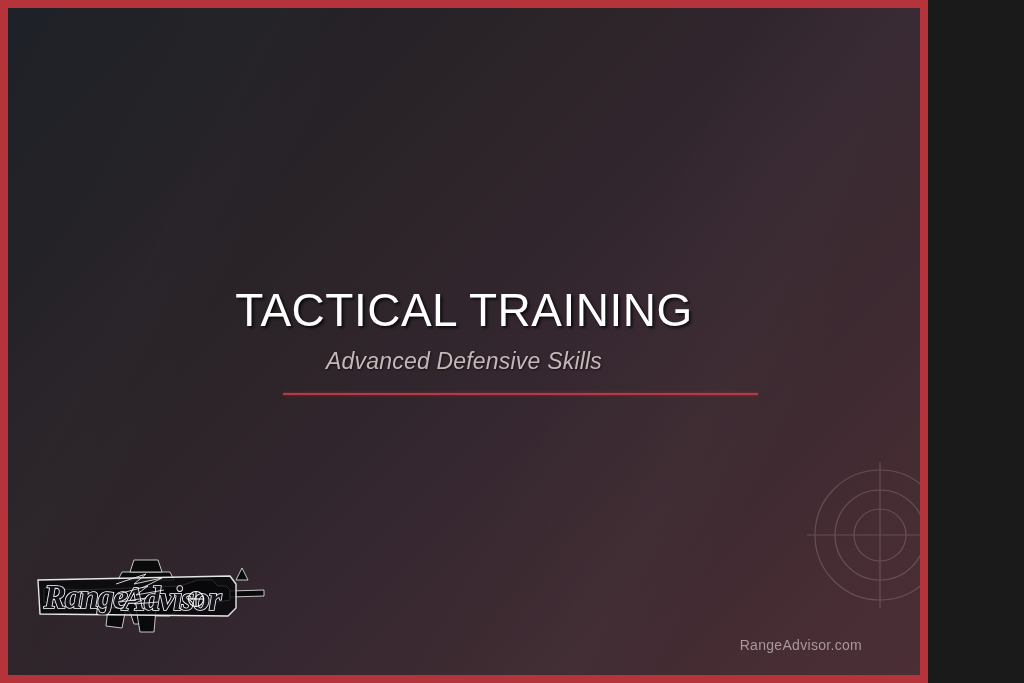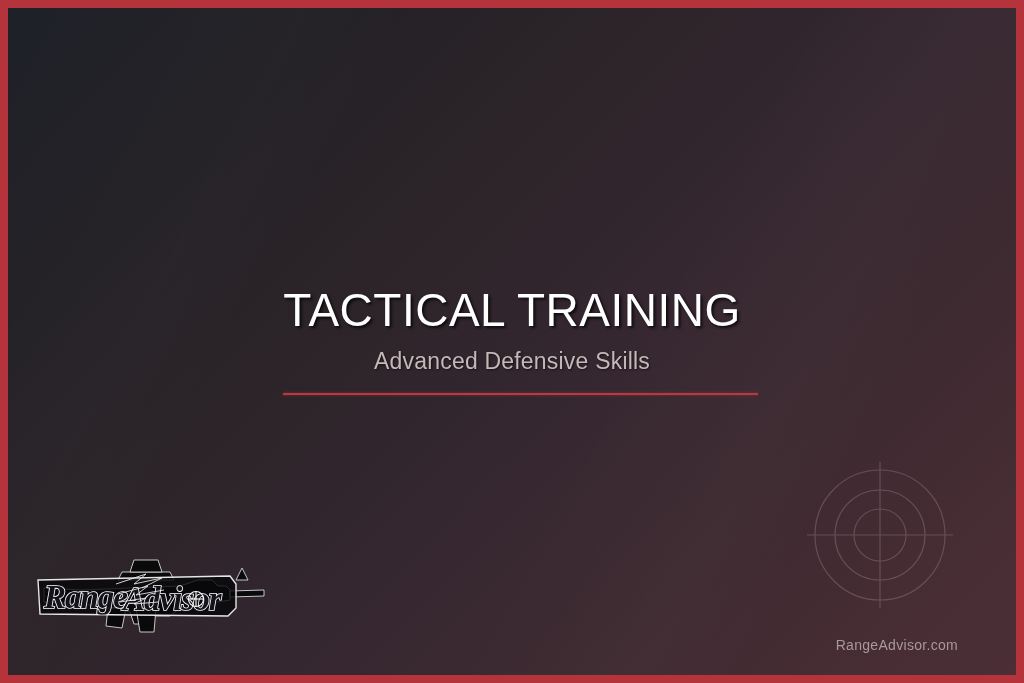--- a/index.html
+++ b/index.html
@@ -6,21 +6,21 @@
     margin: 0;
     padding: 0;
     background: #1a1a1a;
   }
   body {
     font-family: "Liberation Sans", sans-serif;
   }
 
   .slide {
     position: relative;
-    width: 1024px;
+    width: 928px;
     height: 683px;
     overflow: hidden;
     box-sizing: border-box;
     border: 8px solid #b5333a;
     background:
       linear-gradient(135deg,
         #1e2128 0%,
         #232126 18%,
         #2c2429 38%,
         #352730 56%,
@@ -63,20 +63,21 @@
     text-shadow: 2px 2px 3px rgba(0,0,0,0.75);
   }
 
   .slide-subtitle {
     margin: 14px 0 0 0;
     font-size: 23px;
     font-weight: 400;
     color: #c5b8b8;
     letter-spacing: 0.2px;
     text-shadow: 1px 1px 2px rgba(0,0,0,0.55);
+    font-style: italic;
   }
 
   .accent-rule {
     position: absolute;
     left: 275px;
     top: 385px;
     width: 475px;
     height: 2px;
     background: #b8393f;
     box-shadow: 0 0 3px rgba(184,57,63,0.55);

